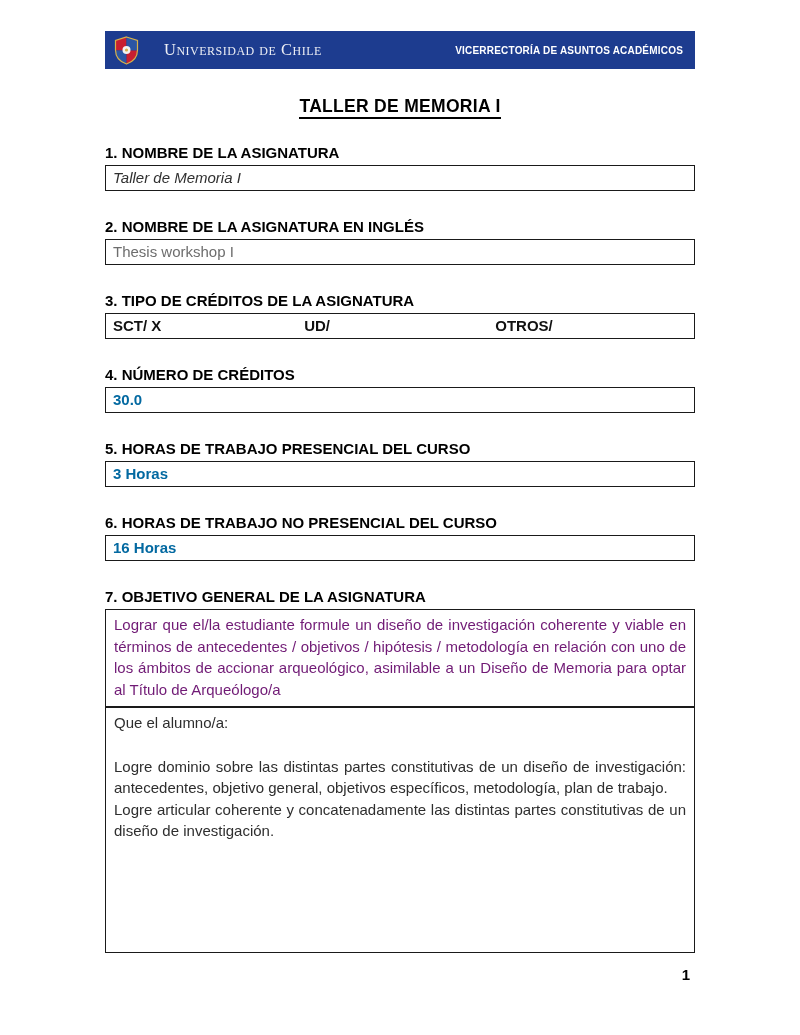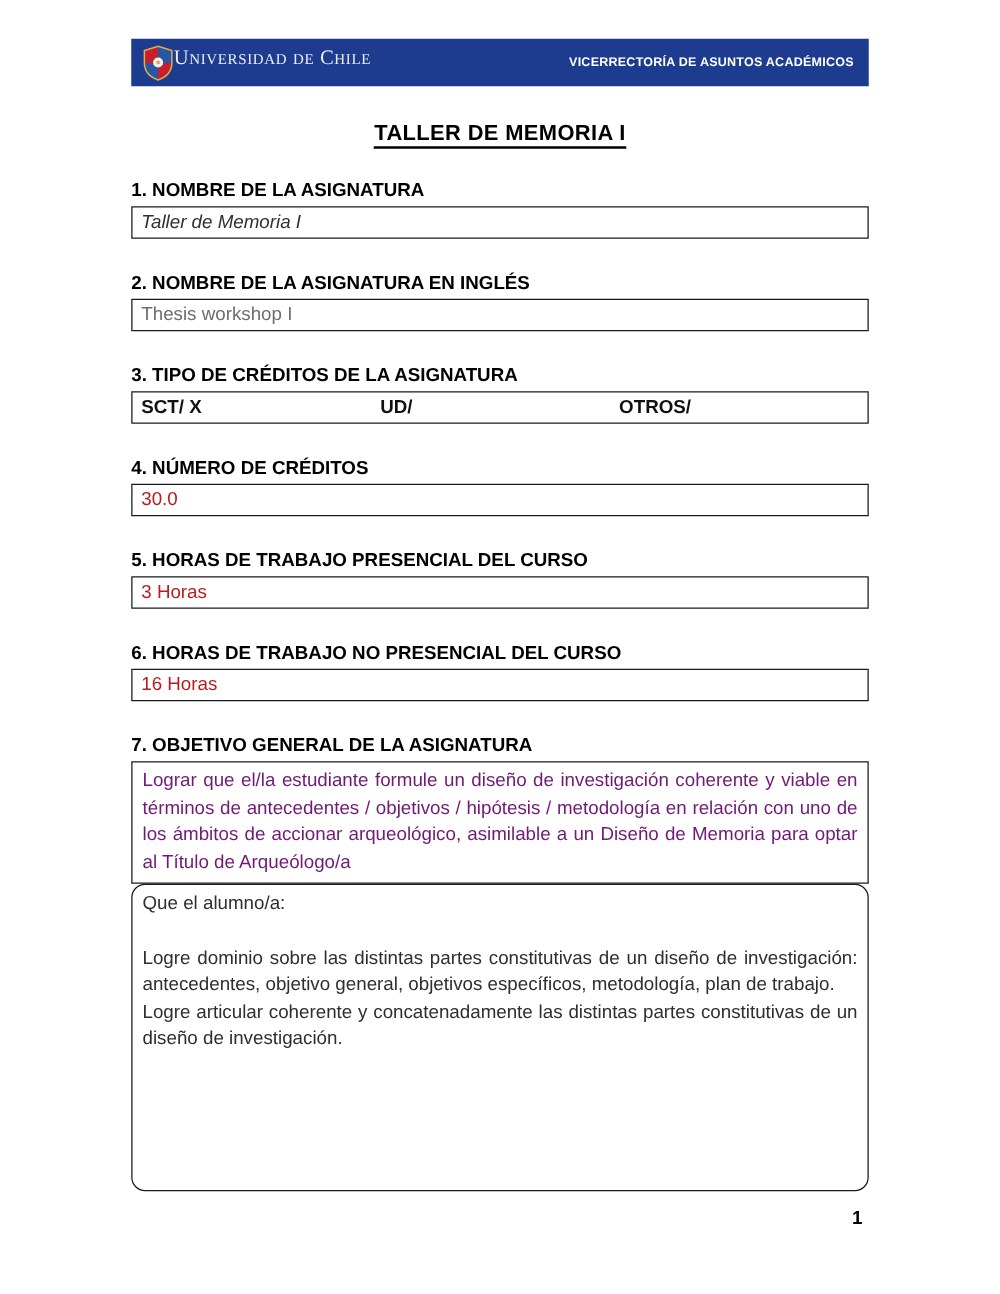--- a/index.html
+++ b/index.html
@@ -20,21 +20,21 @@
   
   .header-bar {
     background: #1d3c8f;
     height: 38px;
     display: flex;
     align-items: center;
     justify-content: space-between;
     padding: 0 12px 0 9px;
     box-sizing: border-box;
   }
-  .brand { display: flex; align-items: flex-start; gap: 0; }
+  .brand { display: flex; align-items: center; gap: 25px; }
   .logo { width: 25px; height: 29px; display: block; }
   .uni-name {
     font-family: "Liberation Serif", serif;
     font-variant: small-caps;
     font-size: 16.5px;
     letter-spacing: 0.5px;
     color: #eceef4;
     white-space: nowrap;
   }
   .dept {
@@ -68,42 +68,41 @@
   .box {
     border: 1.5px solid #1a1a1a;
     box-sizing: border-box;
     font-size: 15px;
     line-height: 19px;
     padding: 2px 7px 3px;
     background: #fff;
   }
   .value-italic { font-style: italic; color: #303030; }
   .value-gray   { color: #6d6d6d; }
-  .value-dark   { color: #b91c1c; }
+  .value-dark   { color: #0369a1; font-weight: bold; }
 
   .box-credits {
     display: flex;
     font-weight: bold;
     color: #111;
   }
   .box-credits .cell { flex: 0 0 33.3%; }
 
   .box-par {
     padding: 4px 8px 6px;
     text-align: justify;
     line-height: 21.5px;
     color: #701a75;
   }
   .box-tall {
     min-height: 246px;
     padding: 4px 8px;
     text-align: justify;
     line-height: 21.5px;
     color: #2e2e2e;
-    border-radius: 11px;
   }
   .box-tall p { margin: 0; }
   .box-tall .p1 { margin-bottom: 22px; text-align: left; }
   .box-tall .p2 { }
 
   
   .page-number {
     position: absolute;
     top: 966px;
     right: 110px;

